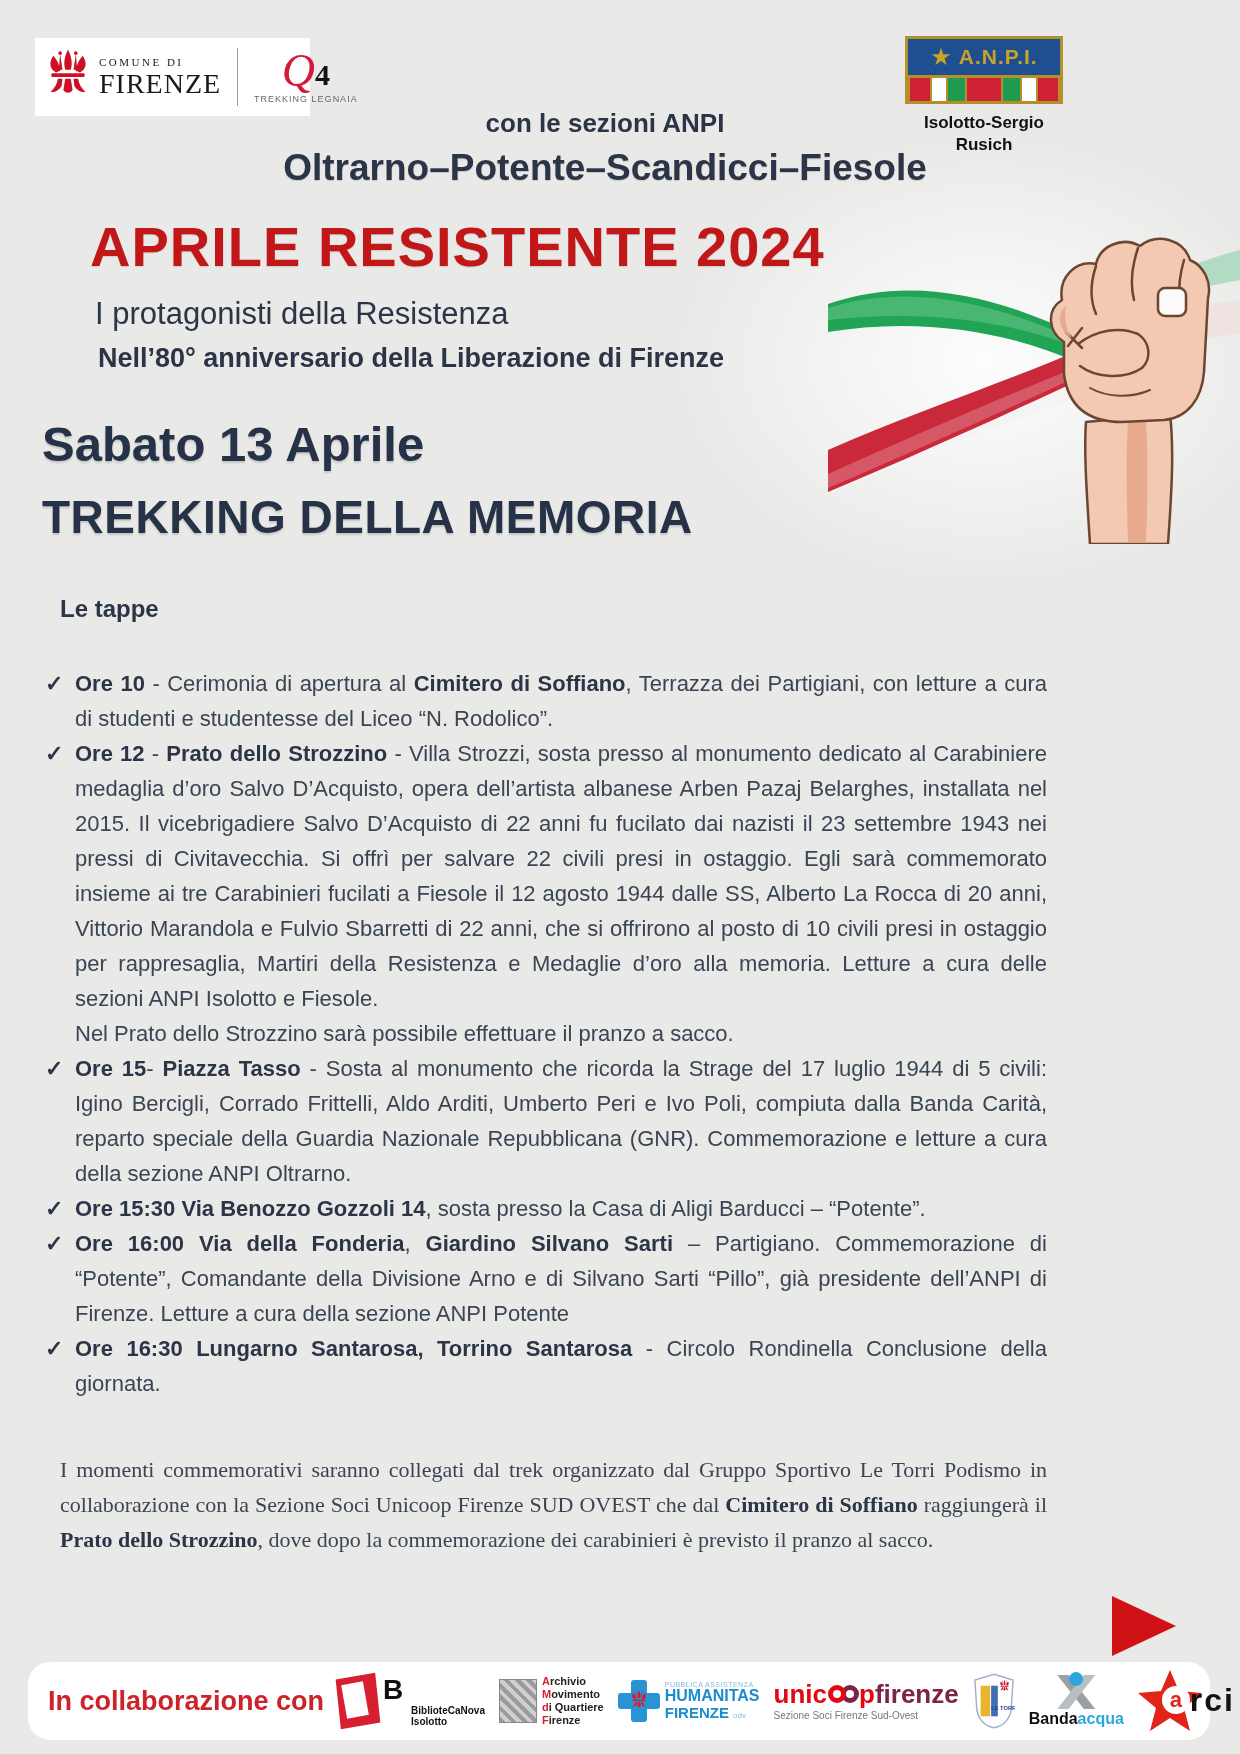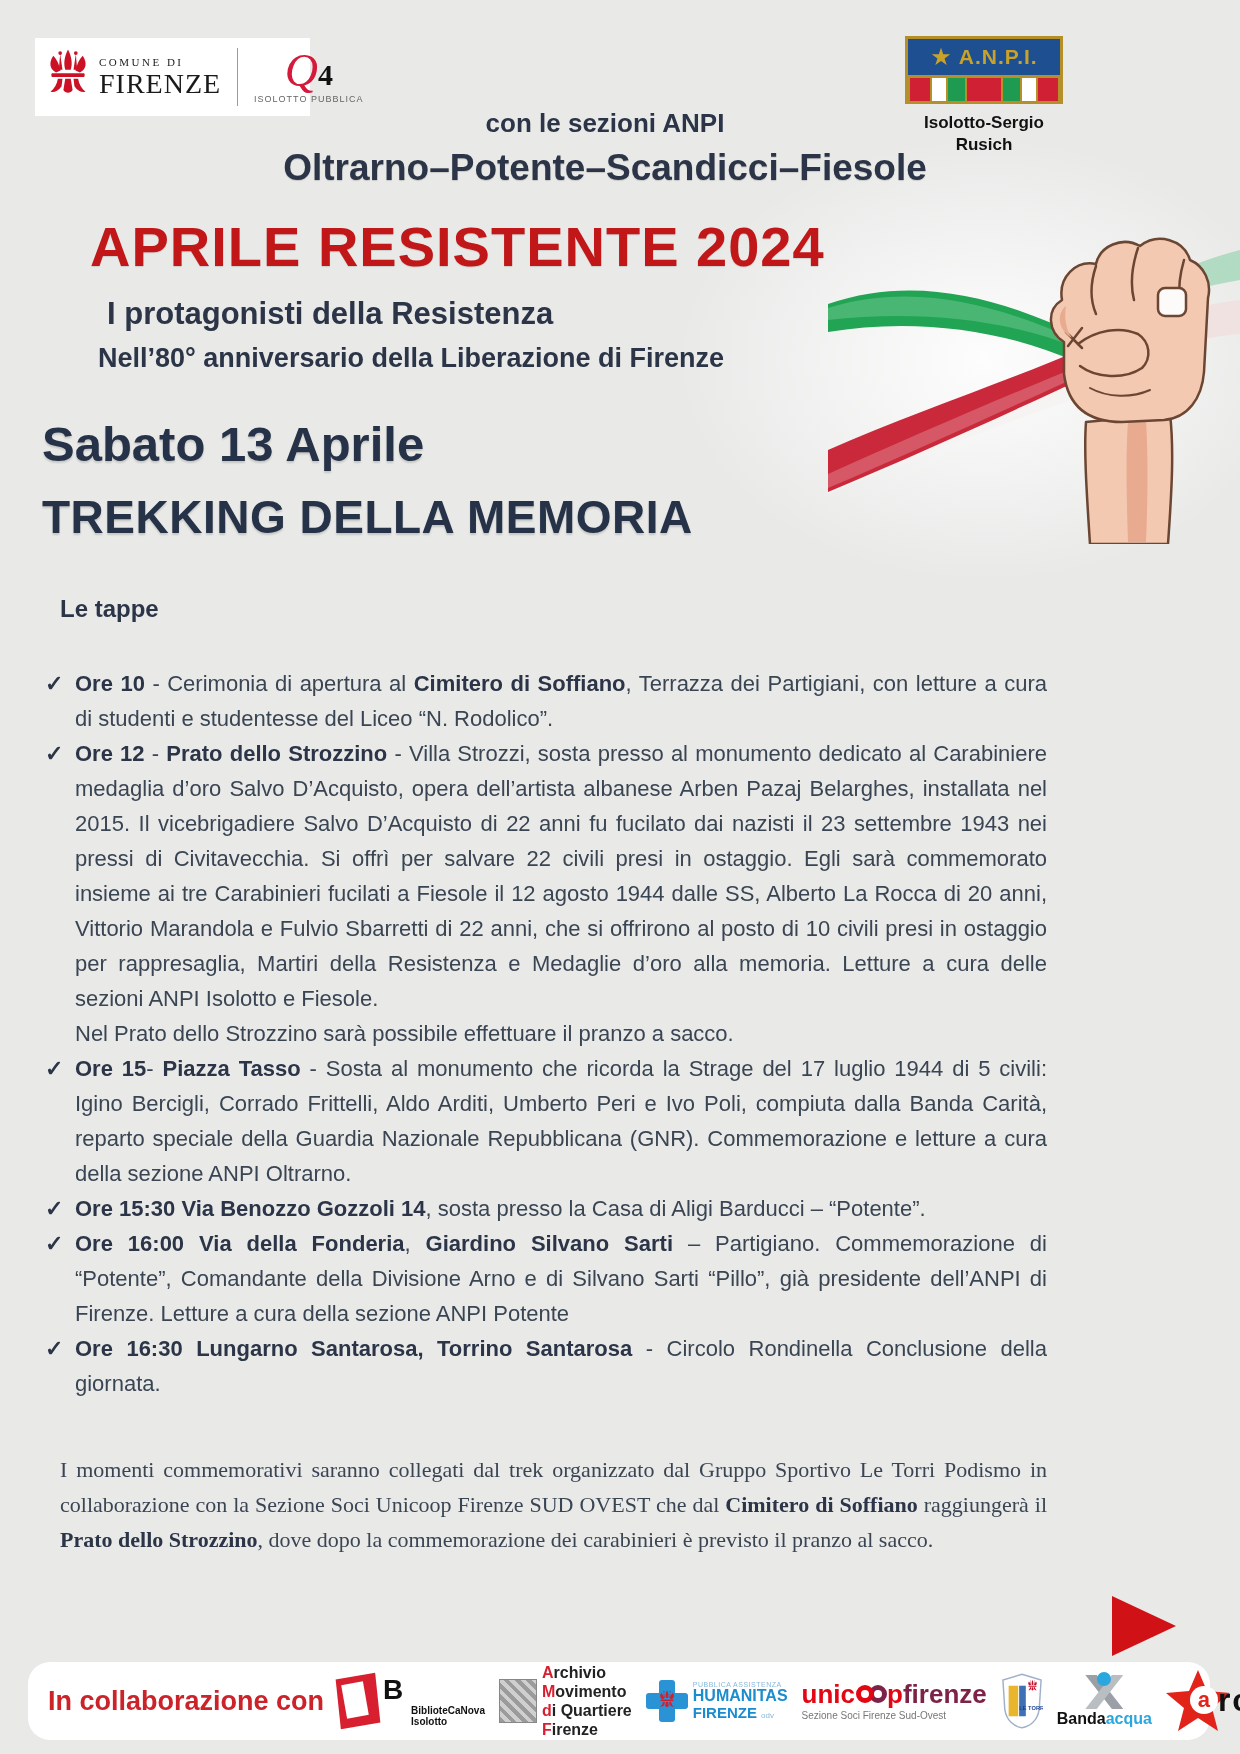--- a/index.html
+++ b/index.html
@@ -35,21 +35,21 @@
   .stripe{height:100%;}
   .s-red{background:#cf2034;}.s-white{background:#fff;}.s-green{background:#1e9b50;}
   .anpi-caption{margin-top:8px;font-weight:bold;font-size:17px;color:#111;line-height:1.3;}
   
   .header-center{position:absolute;left:0;top:108px;width:1210px;text-align:center;color:#2b3547;}
   .subtitle1{font-size:26px;font-weight:bold;}
   .subtitle2{font-size:37px;font-weight:bold;margin-top:8px;text-shadow:0 1px 1px rgba(0,0,0,0.15);}
   
   .main-title{position:absolute;left:90px;top:214px;margin:0;font-size:56px;font-weight:bold;
     color:#c11718;letter-spacing:1px;text-shadow:0 1px 1px rgba(0,0,0,0.12);}
-  .title-sub1{position:absolute;left:95px;top:296px;font-size:31px;font-weight:bold;color:#2b3547;margin-left:12px;}
+  .title-sub1{position:absolute;left:95px;top:296px;font-size:31px;font-weight:normal;color:#2b3547;}
   .title-sub2{position:absolute;left:98px;top:343px;font-size:27px;font-weight:bold;color:#2b3547;}
   .event-date{position:absolute;left:42px;top:416px;font-size:49px;font-weight:bold;color:#263247;
     text-shadow:0 2px 2px rgba(0,0,0,0.15);}
   .event-name{position:absolute;left:42px;top:490px;font-size:46px;font-weight:bold;color:#263247;
     letter-spacing:0.5px;text-shadow:0 2px 2px rgba(0,0,0,0.15);}
   
   .fist-svg{position:absolute;left:828px;top:222px;}
   
   .tappe-heading{position:absolute;left:60px;top:595px;font-size:24px;font-weight:bold;color:#2b3547;}
   .tappe-list{position:absolute;left:45px;top:666px;width:1002px;margin:0;padding:0;list-style:none;}
@@ -72,21 +72,21 @@
   .bcn-book{width:40px;height:50px;position:relative;flex:none;}
   .bcn-book .b1{position:absolute;inset:0;background:#d81f30;transform:rotate(-6deg) skewY(-4deg);}
   .bcn-book .b2{position:absolute;left:6px;top:7px;width:22px;height:34px;background:#fff;transform:rotate(-10deg);}
   .bcn-col{display:flex;flex-direction:column;line-height:1.1;}
   .bcn-b{font-size:28px;font-weight:bold;color:#111;}
   .bcn-line{font-size:10px;font-weight:bold;color:#111;margin-left:28px;}
   
   .arch-img{width:36px;height:42px;flex:none;
     background:repeating-linear-gradient(45deg,#9b9b9b 0 4px,#cfcfcf 4px 8px),#bdbdbd;border:1px solid #888;}
   .arch-col{display:flex;flex-direction:column;}
-  .arch-line{display:block;font-size:16px;font-weight:bold;color:#222;line-height:1.2;}
+  .arch-line{display:block;font-size:11px;font-weight:bold;color:#222;line-height:1.2;}
   .arch-line::first-letter{color:#d81f30;}
   
   .hum-cross{width:42px;height:42px;position:relative;flex:none;}
   .hum-cross .c1{position:absolute;left:13px;top:0;width:16px;height:42px;background:#2a93d5;border-radius:3px;}
   .hum-cross .c2{position:absolute;left:0;top:13px;width:42px;height:16px;background:#2a93d5;border-radius:3px;}
   .hum-giglio{position:absolute;left:12px;top:10px;width:18px;height:22px;color:#d02030;}
   .hum-col{display:flex;flex-direction:column;line-height:1.05;}
   .hum-top{font-size:7px;color:#88b8d8;letter-spacing:0.5px;}
   .hum-main{font-size:16px;font-weight:bold;color:#1b8ccd;}
   .hum-city{font-size:15px;font-weight:bold;color:#1b8ccd;}
@@ -151,21 +151,21 @@
     <div class="comune-col">
       <span class="comune-line1">COMUNE DI</span>
       <span class="comune-line2">FIRENZE</span>
     </div>
     <div class="vdivider"></div>
     <div class="q4-col">
       <div class="q4-main">
         <span class="q4-q">Q</span>
         <span class="q4-4">4</span>
       </div>
-      <span class="q4-sub">ISOLOTTO PUBBLICA</span>
+      <span class="q4-sub">TREKKING LEGNAIA</span>
     </div>
   </div>
 
   <div class="anpi-block">
     <div class="anpi-bar">
       <span class="anpi-star">★</span>
       <span class="anpi-text">A.N.P.I.</span>
     </div>
     <div class="anpi-ribbon">
       <span class="stripe s-red" style="flex:3"></span>

